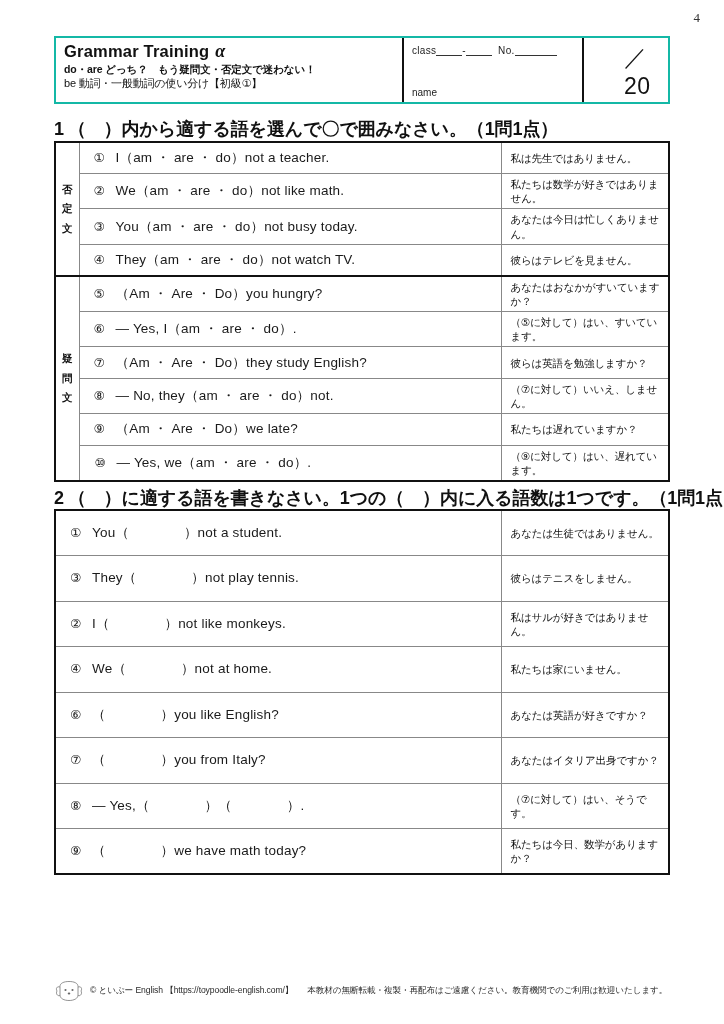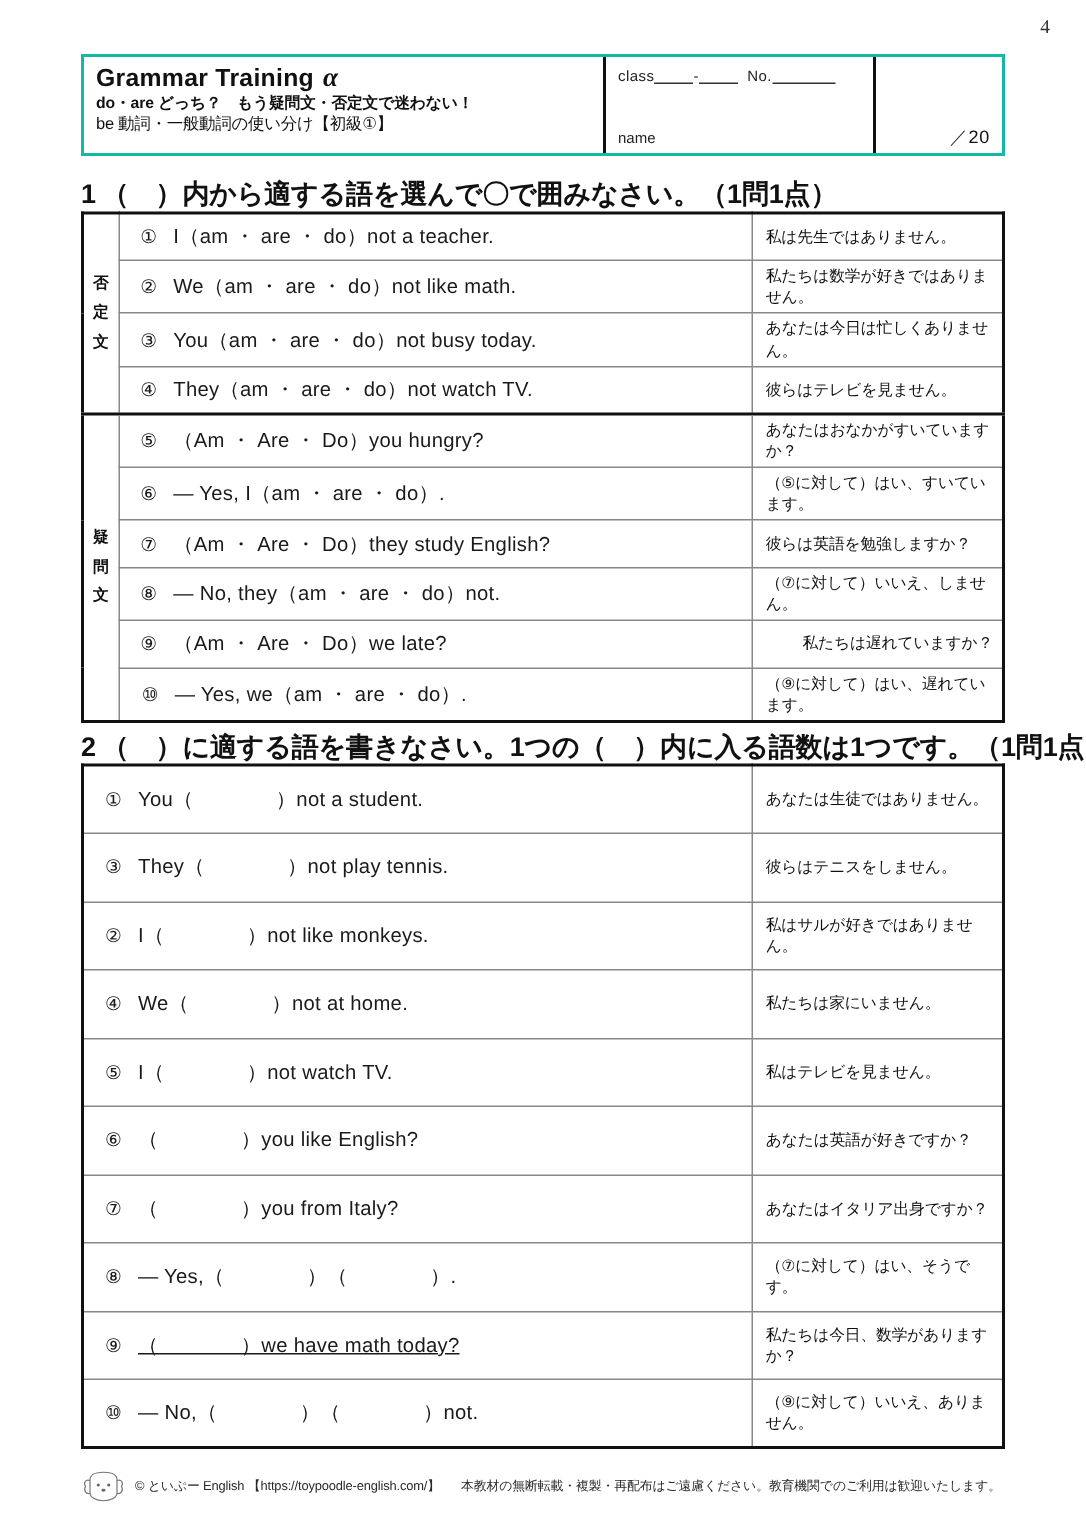--- a/index.html
+++ b/index.html
@@ -123,21 +123,21 @@
     color: #222;
   }
   .hdr-score {
     flex: 0 0 84px;
     position: relative;
   }
   .hdr-score span {
     position: absolute;
     right: 8px;
     bottom: 2px;
-    font-size: 12px;
+    font-size: 23px;
     letter-spacing: .5px;
     margin-left: 40px;
   }
 
   
   .instruction {
     position: absolute;
     left: 54px;
     font-size: 18px;
     font-weight: 700;
@@ -317,21 +317,21 @@
       <tr>
         <td class="sent-cell" style="height: 31.5px;">
           <span class="idx">⑧</span><span>— No, they（am ・ are ・ do）not.</span>
         </td>
         <td class="ja-cell" style="height: 31.5px;">（⑦に対して）いいえ、しません。</td>
       </tr>
       <tr>
         <td class="sent-cell" style="height: 31.5px;">
           <span class="idx">⑨</span><span>（Am ・ Are ・ Do）we late?</span>
         </td>
-        <td class="ja-cell" style="height: 31.5px; text-align: right;">私たちは遅れていますか？</td>
+        <td class="ja-cell" style="height: 31.5px;">私たちは遅れていますか？</td>
       </tr>
       <tr>
         <td class="sent-cell" style="height: 31.5px; padding-left: 15px;">
           <span class="idx">⑩</span><span>— Yes, we（am ・ are ・ do）.</span>
         </td>
         <td class="ja-cell" style="height: 31.5px;">（⑨に対して）はい、遅れています。</td>
       </tr>
     </tbody>
   </table>
 
@@ -360,53 +360,41 @@
         <td class="ja-cell" style="height: 45.5px;">私はサルが好きではありません。</td>
       </tr>
       <tr>
         <td class="sent-cell tall" style="height: 45.5px;">
           <span class="idx">④</span><span>We（　　　　）not at home.</span>
         </td>
         <td class="ja-cell" style="height: 45.5px;">私たちは家にいません。</td>
       </tr>
       <tr>
         <td class="sent-cell tall" style="height: 45.5px;">
-          <span class="idx">⑤</span><span>I（　　　　）not watch TV.</span>
-        </td>
-        <td class="ja-cell" style="height: 45.5px;">私はテレビを見ません。</td>
-      </tr>
-      <tr>
-        <td class="sent-cell tall" style="height: 45.5px;">
           <span class="idx">⑥</span><span>（　　　　）you like English?</span>
         </td>
         <td class="ja-cell" style="height: 45.5px;">あなたは英語が好きですか？</td>
       </tr>
       <tr>
         <td class="sent-cell tall" style="height: 45.5px;">
           <span class="idx">⑦</span><span>（　　　　）you from Italy?</span>
         </td>
         <td class="ja-cell" style="height: 45.5px;">あなたはイタリア出身ですか？</td>
       </tr>
       <tr>
         <td class="sent-cell tall" style="height: 45.5px;">
           <span class="idx">⑧</span><span>— Yes,（　　　　）（　　　　）.</span>
         </td>
         <td class="ja-cell" style="height: 45.5px;">（⑦に対して）はい、そうです。</td>
       </tr>
       <tr>
-        <td class="sent-cell tall" style="height: 45.5px; text-decoration: underline;">
+        <td class="sent-cell tall" style="height: 45.5px;">
           <span class="idx">⑨</span><span>（　　　　）we have math today?</span>
         </td>
         <td class="ja-cell" style="height: 45.5px;">私たちは今日、数学がありますか？</td>
-      </tr>
-      <tr>
-        <td class="sent-cell tall" style="height: 45.5px;">
-          <span class="idx">⑩</span><span>— No,（　　　　）（　　　　）not.</span>
-        </td>
-        <td class="ja-cell" style="height: 45.5px;">（⑨に対して）いいえ、ありません。</td>
       </tr>
     </tbody>
   </table>
 
   <div class="footer">
     <svg class="paw-logo" viewBox="0 0 60 44">
       <g fill="none" stroke="#777" stroke-width="1.6">
         <path d="M12 14 C6 12, 3 17, 6 22 C3 27, 7 33, 12 31"></path>
         <path d="M48 14 C54 12, 57 17, 54 22 C57 27, 53 33, 48 31"></path>
         <path d="M12 13 C12 6, 20 3, 30 3 C40 3, 48 6, 48 13 L48 30 C48 37, 40 41, 30 41 C20 41, 12 37, 12 30 Z"></path>

